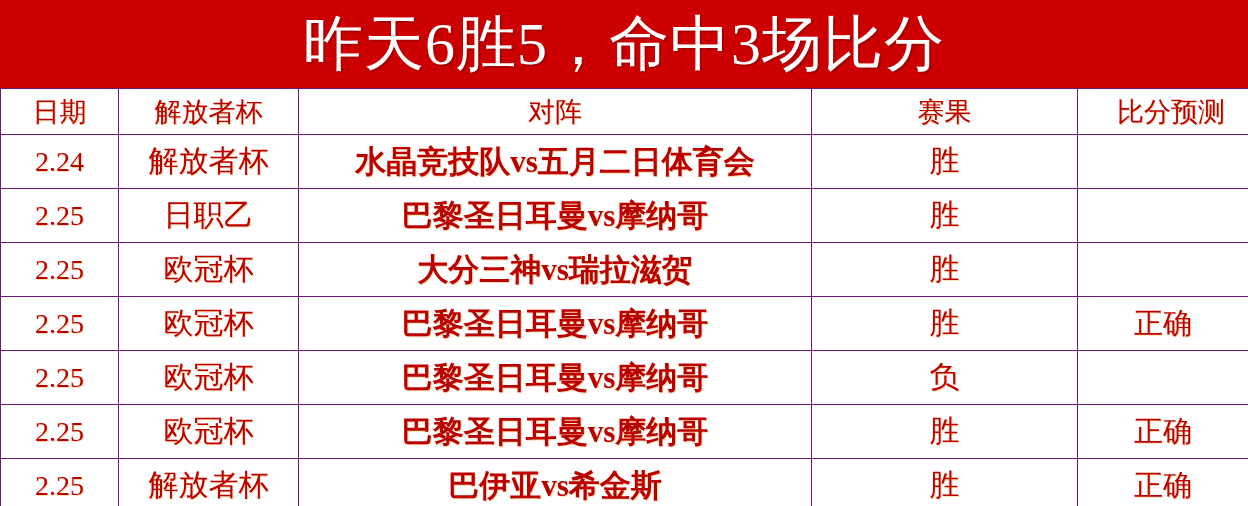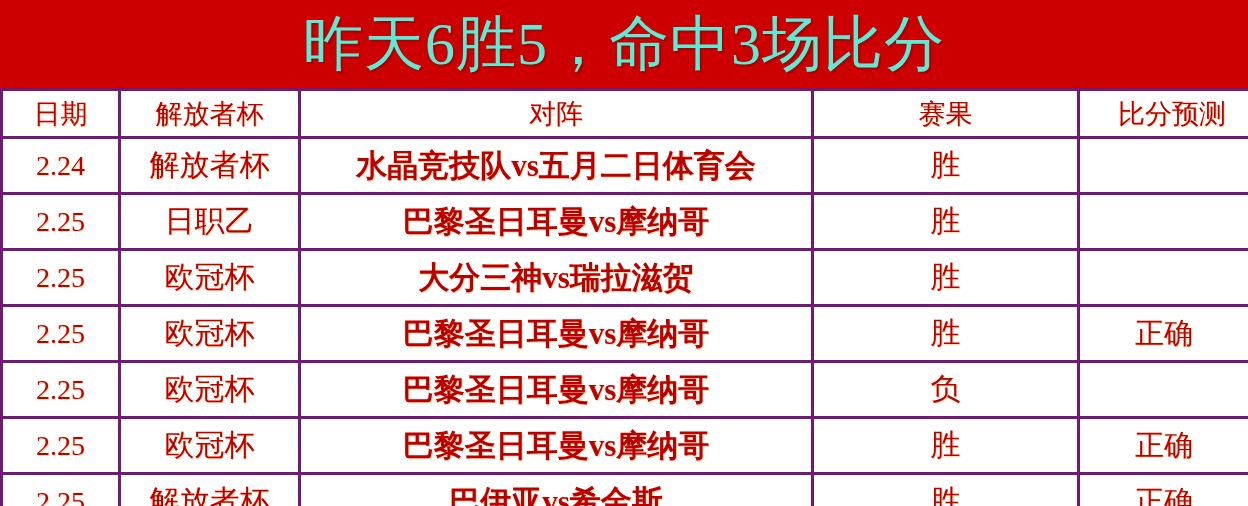--- a/index.html
+++ b/index.html
@@ -18,38 +18,38 @@
   .banner {
     width: 1248px;
     height: 88px;
     background: #cc0000;
     display: flex;
     align-items: center;
     justify-content: center;
     box-sizing: border-box;
   }
   .banner-title {
-    color: #5eead4;
+    color: #ffffff;
     font-size: 60px;
     font-weight: normal;
     letter-spacing: 1px;
     line-height: 1;
     white-space: nowrap;
     text-shadow: 2px 2px 0 rgba(120,0,0,0.45);
     font-family: "Liberation Serif", "DejaVu Serif", serif;
   }
 
   
   table.board {
     width: 1248px;
     border-collapse: collapse;
     table-layout: fixed;
   }
   table.board td, table.board th {
-    border: 3px solid #701a75;
+    border: 1px solid #701a75;
     padding: 0;
     text-align: center;
     vertical-align: middle;
     font-weight: normal;
     color: #bb0000;
     background: #ffffff;
     font-family: "Liberation Serif", "DejaVu Serif", serif;
     text-shadow: 1px 1px 0 rgba(255,140,0,0.30);
   }
 

